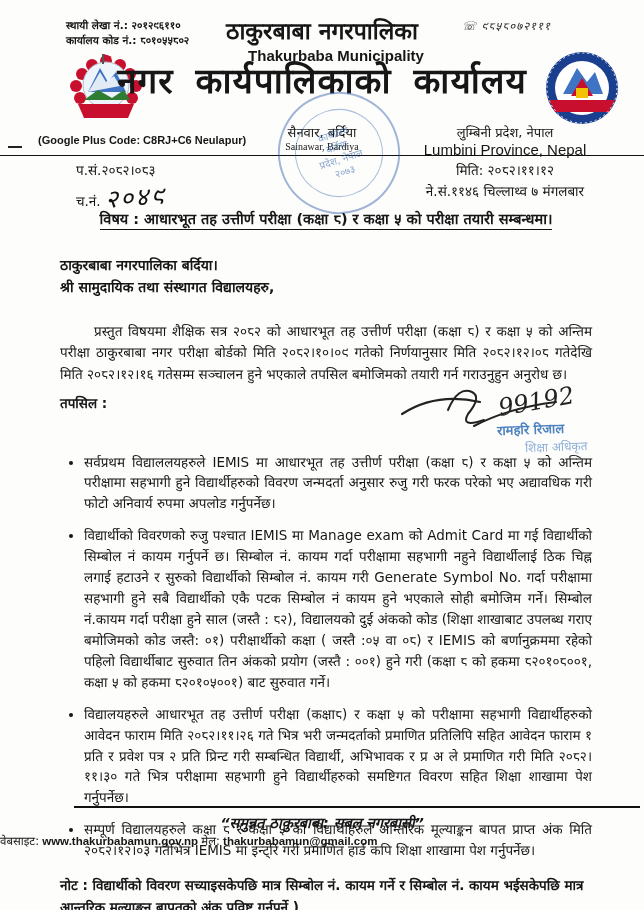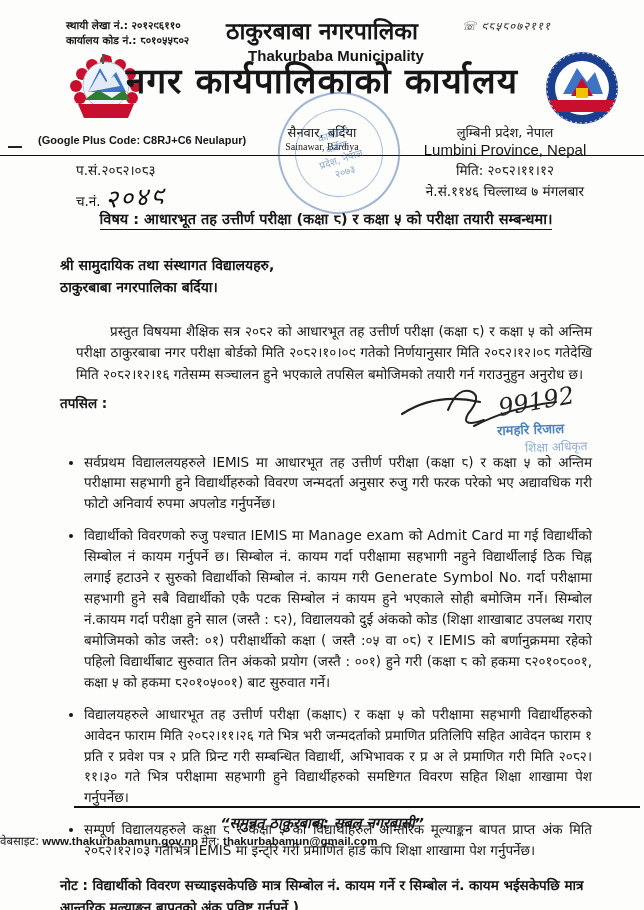--- a/index.html
+++ b/index.html
@@ -10,21 +10,21 @@
     color:#161616;
   }
   .dev{font-family:"DejaVu Sans","Liberation Sans",sans-serif;}
   
   .top-left{position:absolute;left:66px;top:18px;font-size:10.5px;font-weight:bold;line-height:1.45;}
   .top-center{position:absolute;left:0;right:0;top:14px;text-align:center;}
   .muni-np{font-size:23px;font-weight:bold;}
   .muni-en{font-size:15px;font-weight:bold;font-family:"Liberation Sans",sans-serif;margin-top:1px;padding-left:28px;}
   .top-phone{position:absolute;left:462px;top:18px;font-size:11.5px;letter-spacing:1px;color:#2b2b2b;
     font-style:italic;text-align:right;}
-  .main-title{position:absolute;left:0;right:0;top:56px;text-align:center;font-size:35px;font-weight:bold;letter-spacing:1px;}
+  .main-title{position:absolute;left:0;right:0;top:56px;text-align:center;font-size:35px;font-weight:bold;letter-spacing:1px;font-family:Liberation Mono, monospace;}
   .en-title{position:absolute;left:0;right:0;top:97px;text-align:center;font-size:22px;font-weight:bold;
     font-family:"Liberation Sans",sans-serif;}
   .addr-center{position:absolute;left:0;right:0;top:125px;text-align:center;font-size:13px;line-height:1.2;}
   .addr-en{font-family:Liberation Serif, serif;font-size:10px;}
   .province{position:absolute;left:390px;width:230px;top:125px;text-align:center;font-size:13px;line-height:1.2;}
   .prov-en{font-family:"Liberation Sans",sans-serif;font-size:15px;}
   .gpc{position:absolute;left:38px;top:134px;font-size:11px;font-weight:bold;font-family:"Liberation Sans",sans-serif;}
   .hr1{position:absolute;left:0;right:0;top:155px;border-top:1.6px solid #111;}
   .margin-dash{position:absolute;left:8px;top:146px;width:14px;border-top:2px solid #222;}
   .refno{position:absolute;left:76px;top:161px;font-size:13.5px;}
@@ -39,21 +39,21 @@
   .stamp{position:absolute;left:278px;top:92px;width:118px;height:118px;border-radius:50%;
     border:2px solid rgba(46,94,168,.45);display:flex;flex-direction:column;align-items:center;justify-content:center;
     transform:rotate(-18deg);color:rgba(46,94,168,.55);font-size:10px;line-height:1.3;text-align:center;z-index:1;}
   .stamp .inner{width:86px;height:86px;border-radius:50%;border:1px solid rgba(46,94,168,.4);
     display:flex;flex-direction:column;align-items:center;justify-content:center;}
   
   .content{position:absolute;left:60px;right:52px;top:208px;z-index:2;}
   .subject{text-align:center;font-size:14.5px;font-weight:bold;margin:0 0 26px 0;}
   .subject span{border-bottom:1.6px solid #111;padding-bottom:2px;}
   .addressee{font-size:14px;font-weight:bold;line-height:1.6;margin-bottom:22px;}
-  .para{font-size:13.5px;line-height:1.6;text-align:justify;text-indent:34px;margin-bottom:8px;margin-left:16px;}
+  .para{font-size:13.5px;line-height:1.6;text-align:justify;text-indent:34px;margin-bottom:8px;}
   .sig-row{position:relative;height:52px;}
   .tapasil{font-size:13.5px;font-weight:bold;}
   .signature{position:absolute;right:-6px;top:-14px;width:210px;height:84px;}
   .sig-name{position:absolute;right:34px;top:40px;color:#2f6db5;font-size:13px;font-weight:bold;
     transform:rotate(-2deg);opacity:.85;white-space:nowrap;}
   .sig-title{position:absolute;right:10px;top:58px;color:#2f6db5;font-size:12px;opacity:.55;transform:rotate(-2deg);}
   ul.bullets{margin:6px 0 0 24px;padding:0;}
   ul.bullets li{font-size:13.5px;line-height:1.55;text-align:justify;margin-bottom:11px;}
   .note{font-size:13.5px;font-weight:bold;line-height:1.6;margin-top:14px;}
   
@@ -154,22 +154,22 @@
     <div>ने.सं.११४६ चिल्लाथ्व ७ मंगलबार</div>
   </div>
 
   <div class="content">
 
     <div class="subject dev">
       <span>विषय : आधारभूत तह उत्तीर्ण परीक्षा (कक्षा ८) र कक्षा ५ को परीक्षा तयारी सम्बन्धमा।</span>
     </div>
 
     <div class="addressee dev">
+      <div>ठाकुरबाबा नगरपालिका बर्दिया।</div>
       <div>श्री सामुदायिक तथा संस्थागत विद्यालयहरु,</div>
-      <div>ठाकुरबाबा नगरपालिका बर्दिया।</div>
     </div>
 
     <div class="para dev">प्रस्तुत विषयमा शैक्षिक सत्र २०८२ को आधारभूत तह उत्तीर्ण परीक्षा (कक्षा ८) र कक्षा ५ को अन्तिम परीक्षा ठाकुरबाबा नगर परीक्षा बोर्डको मिति २०८२।१०।०९ गतेको निर्णयानुसार मिति २०८२।१२।०८ गतेदेखि मिति २०८२।१२।१६ गतेसम्म सञ्चालन हुने भएकाले तपसिल बमोजिमको तयारी गर्न गराउनुहुन अनुरोध छ।</div>
 
     <div class="sig-row">
       <div class="tapasil dev">तपसिल :</div>
       <div class="signature">
         <svg width="210" height="84" viewBox="0 0 210 84">
           <path d="M14 34 Q48 12 92 22" fill="none" stroke="#222" stroke-width="2.2" stroke-linecap="round"></path>
           <path d="M60 30 Q70 6 84 12 Q94 17 80 34 Q72 48 96 40" fill="none" stroke="#222" stroke-width="2" stroke-linecap="round"></path>

